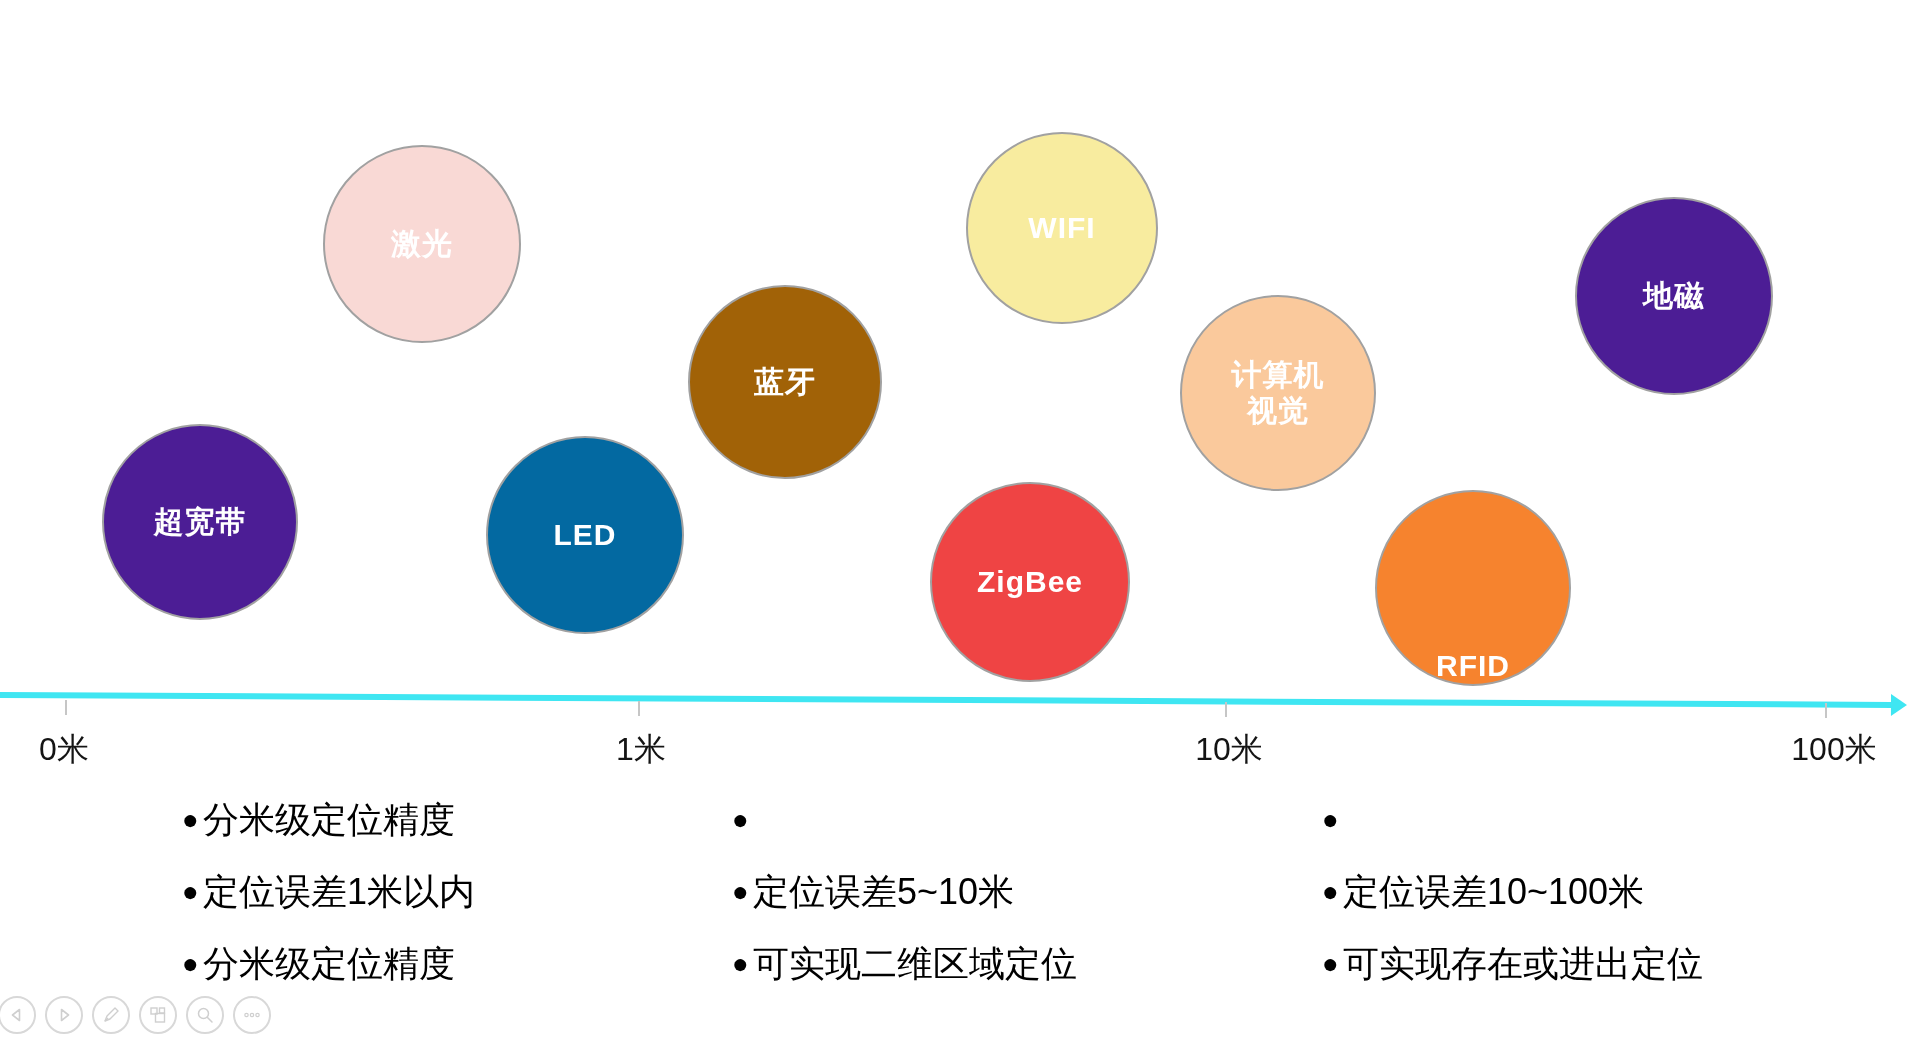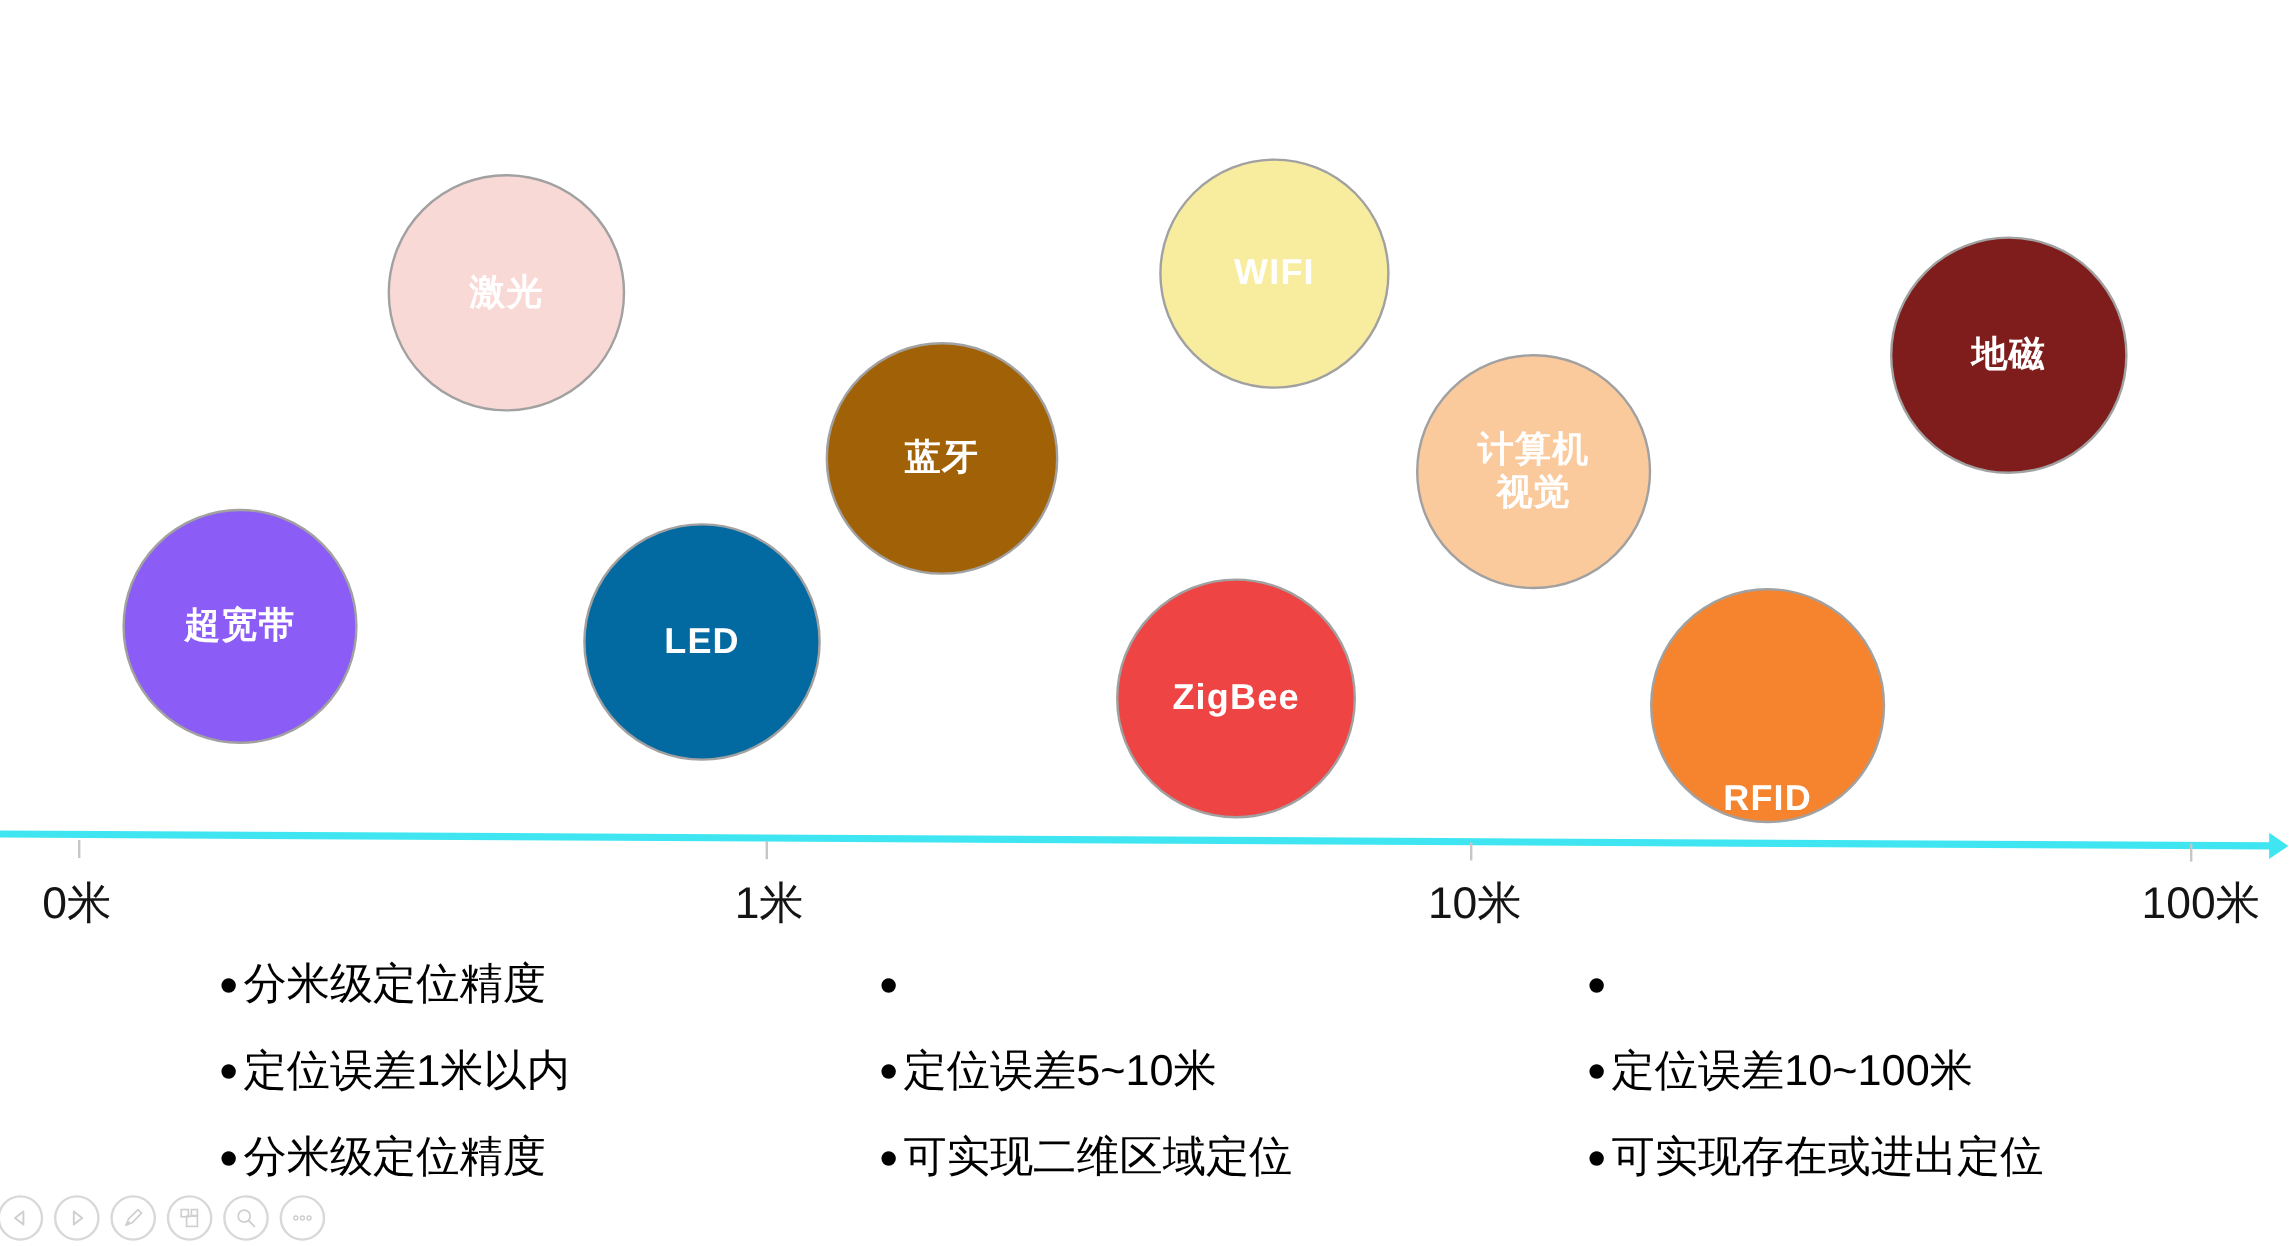--- a/index.html
+++ b/index.html
@@ -17,21 +17,21 @@
     position:absolute;left:0;top:692px;width:1892px;height:6px;
     transform:rotate(0.3deg);transform-origin:0 50%;
   }
   .axis-arrow{
     position:absolute;right:-15px;top:50%;transform:translateY(-50%);
     width:0;height:0;border-top:11px solid transparent;border-bottom:11px solid transparent;
   }
   .axis-tick{position:absolute;width:2px;height:15px;background:#C6C6C6;top:700px;}
   .axis-label{
     position:absolute;top:728px;transform:translateX(-50%);
-    font-size:37px;color:#141414;white-space:nowrap;
+    font-size:32px;color:#141414;white-space:nowrap;
   }
   .bullet-col{position:absolute;top:800px;display:flex;flex-direction:column;gap:32px;}
   .bullet-line{display:flex;align-items:center;height:40px;font-size:36px;color:#000;white-space:nowrap;}
   .bullet-dot{font-size:28px;margin-right:4px;line-height:40px;}
   .pt-btn{
     position:absolute;top:996px;width:38px;height:38px;box-sizing:border-box;
     border:2px solid #D8D8D8;border-radius:50%;background:#ffffff;
     display:flex;align-items:center;justify-content:center;cursor:pointer;
   }
   .pt-btn svg{display:block;}
@@ -48,29 +48,29 @@
       <div class="axis-label" style="left: 64px;">0米</div>
       <div class="axis-tick" style="left: 638px; top: 701px;"></div>
       <div class="axis-label" style="left: 641px;">1米</div>
       <div class="axis-tick" style="left: 1225px; top: 702px;"></div>
       <div class="axis-label" style="left: 1229px;">10米</div>
       <div class="axis-tick" style="left: 1825px; top: 703px;"></div>
       <div class="axis-label" style="left: 1834px;">100米</div>
     </div>
   <div id="bubbles">
       <div class="bubble" style="left: 323px; top: 145px; height: 198px; width: 198px; background: rgb(249, 217, 213); border-color: rgb(161, 161, 161);"><span>激光</span></div>
-      <div class="bubble" style="left: 102px; top: 424px; height: 196px; width: 196px; background: #8b5cf6; border-color: rgb(161, 161, 161);"><span>超宽带</span></div>
+      <div class="bubble" style="left: 102px; top: 424px; height: 196px; width: 196px; background: #4c1d95; border-color: rgb(161, 161, 161);"><span>超宽带</span></div>
       <div class="bubble" style="left: 486px; top: 436px; height: 198px; width: 198px; background: #0369a1; border-color: rgb(161, 161, 161);"><span>LED</span></div>
       <div class="bubble" style="left: 688px; top: 285px; height: 194px; width: 194px; background: #a16207; border-color: rgb(161, 161, 161);"><span>蓝牙</span></div>
       <div class="bubble" style="left: 966px; top: 132px; height: 192px; width: 192px; background: rgb(248, 236, 159); border-color: rgb(161, 161, 161);"><span>WIFI</span></div>
       <div class="bubble" style="left: 930px; top: 482px; height: 200px; width: 200px; background: #ef4444; border-color: rgb(161, 161, 161);"><span>ZigBee</span></div>
       <div class="bubble" style="left: 1180px; top: 295px; height: 196px; width: 196px; background: rgb(250, 201, 156); border-color: rgb(161, 161, 161);"><span>计算机
 视觉</span></div>
       <div class="bubble" style="left: 1375px; top: 490px; height: 196px; width: 196px; background: rgb(246, 131, 46); border-color: rgb(161, 161, 161); align-items: flex-end;"><span>RFID</span></div>
-      <div class="bubble" style="left: 1575px; top: 197px; height: 198px; width: 198px; background: #7f1d1d; border-color: rgb(161, 161, 161); align-items: center;"><span>地磁</span></div>
+      <div class="bubble" style="left: 1575px; top: 197px; height: 198px; width: 198px; background: #4c1d95; border-color: rgb(161, 161, 161); align-items: center;"><span>地磁</span></div>
     </div>
   <div id="bullets">
       <div class="bullet-col" style="left: 182px;">
         <div class="bullet-line">
           <span class="bullet-dot">●</span>
           <span>分米级定位精度</span>
         </div>
         <div class="bullet-line">
           <span class="bullet-dot">●</span>
           <span>定位误差1米以内</span>

